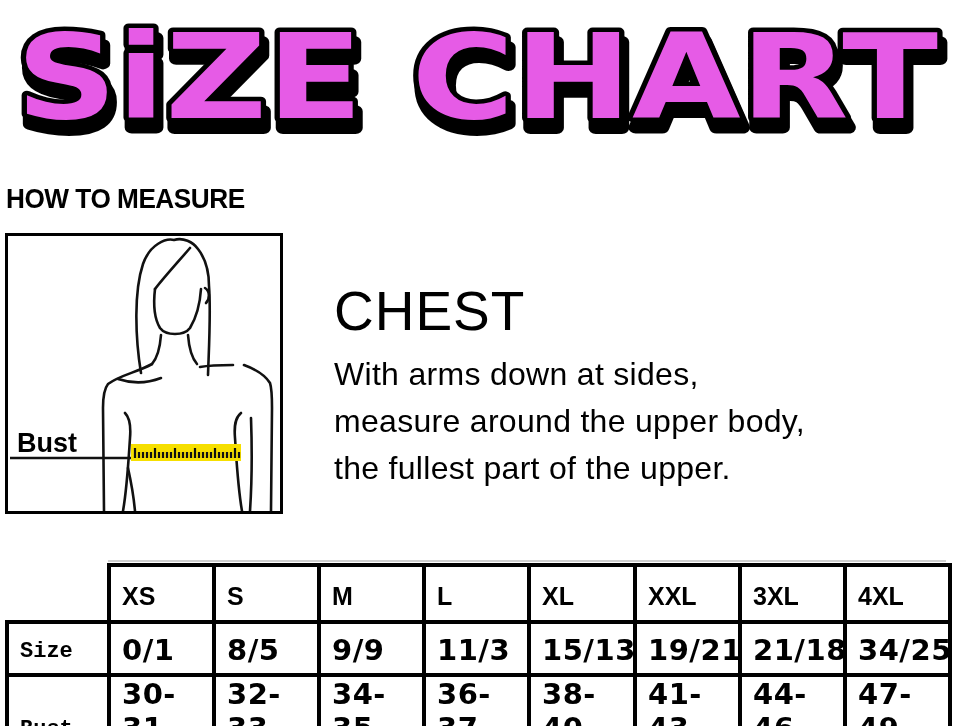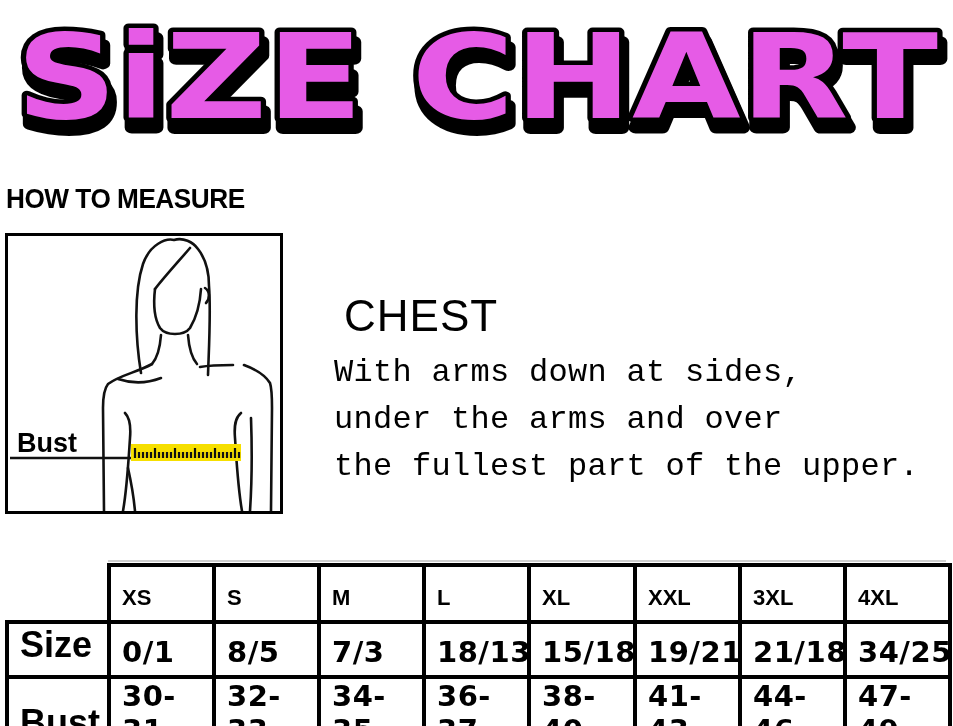--- a/index.html
+++ b/index.html
@@ -23,44 +23,44 @@
     position:absolute;left:5px;top:233px;width:278px;height:281px;
     border:3px solid #000;box-sizing:border-box;background:#fff;
   }
   .figure-box svg{display:block;}
   .figure-box svg text{
     font-family:"Liberation Sans",sans-serif;font-weight:bold;font-size:27px;
   }
   
   .chest-block{position:absolute;left:334px;top:283px;width:615px;}
   .chest-heading{
-    margin:10px;font-size:44px;font-weight:normal;letter-spacing:1px;
+    margin:0;font-size:55px;font-weight:normal;letter-spacing:1px;
     font-family:"Liberation Sans",sans-serif;line-height:1.05;
   }
-  .chest-lines{margin-top:10px;font-family:Liberation Mono, monospace;}
+  .chest-lines{margin-top:10px;font-family:Liberation Sans, sans-serif;}
   .chest-line{
     font-size:32px;line-height:47px;letter-spacing:0.3px;font-weight:normal;
     white-space:nowrap;
   }
   
   .table-topline{
     position:absolute;left:108px;top:560px;width:838px;height:2px;background:#cfcfcf;
   }
   table.size-table{
     position:absolute;left:5px;top:563px;width:943px;
     border-collapse:collapse;table-layout:fixed;background:#fff;
   }
   .size-table td,.size-table th{
     border:4px solid #000;text-align:left;vertical-align:bottom;
     padding:0 0 7px 11px;box-sizing:border-box;overflow:hidden;
   }
   .size-table .corner{border:none;background:transparent;}
-  .size-table th.hdr{font-size:22px;font-weight:bold;padding-bottom:9px;}
-  .size-table td.rowlabel{font-size:36px;font-weight:bold;padding-bottom:9px;
-    font-family:Liberation Sans, sans-serif;}
+  .size-table th.hdr{font-size:25px;font-weight:bold;padding-bottom:9px;}
+  .size-table td.rowlabel{font-size:22px;font-weight:bold;padding-bottom:9px;
+    font-family:Liberation Mono, monospace;}
   .size-table td.val{
     font-size:29px;font-weight:bold;letter-spacing:0.5px;
     font-family:"DejaVu Sans",sans-serif;padding-bottom:6px;
   }
   .row-hdr{height:57px;}
   .row-size{height:53px;}
   .row-bust{height:53px;}
 </style>
 </head>
 <body>
@@ -112,21 +112,21 @@
       <path d="M2 222 H123" stroke="#111" stroke-width="2.6"></path>
 
       <text x="9" y="216">Bust</text>
     </svg>
   </div>
 
   <div class="chest-block">
     <h3 class="chest-heading">CHEST</h3>
     <div class="chest-lines">
       <div class="chest-line">With arms down at sides,</div>
-      <div class="chest-line">under the arms and over</div>
+      <div class="chest-line">measure around the upper body,</div>
       <div class="chest-line">the fullest part of the upper.</div>
     </div>
   </div>
 
   <div class="table-topline"></div>
   <table class="size-table">
     <colgroup>
       <col style="width:102px">
       <col style="width:105px">
         <col style="width:105px">
@@ -146,23 +146,23 @@
       <th class="hdr">L</th>
       <th class="hdr">XL</th>
       <th class="hdr">XXL</th>
       <th class="hdr">3XL</th>
       <th class="hdr">4XL</th>
     </tr>
     <tr class="row-size">
       <td class="rowlabel">Size</td>
       <td class="val">0/1</td>
       <td class="val">8/5</td>
-      <td class="val">7/3</td>
-      <td class="val">18/13</td>
-      <td class="val">15/18</td>
+      <td class="val">9/9</td>
+      <td class="val">11/3</td>
+      <td class="val">15/13</td>
       <td class="val">19/21</td>
       <td class="val">21/18</td>
       <td class="val">34/25</td>
     </tr>
     <tr class="row-bust">
       <td class="rowlabel">Bust</td>
       <td class="val">30-31</td>
       <td class="val">32-33</td>
       <td class="val">34-35</td>
       <td class="val">36-37</td>

